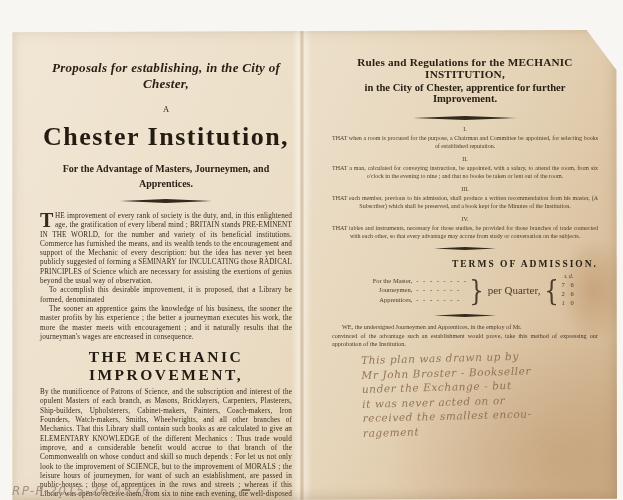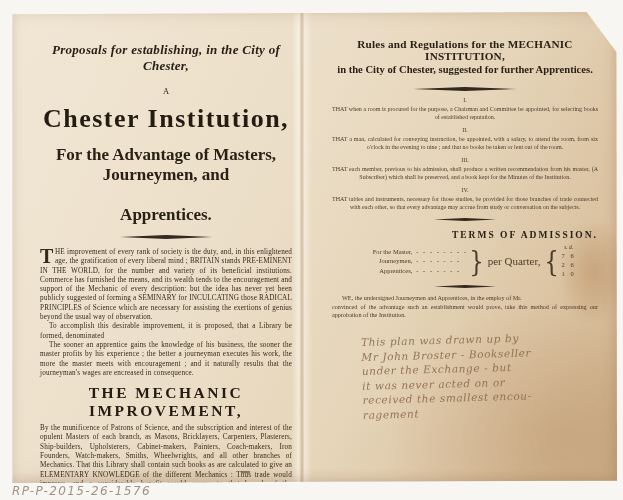--- a/index.html
+++ b/index.html
@@ -5,21 +5,21 @@
 <style>
   html,body { margin:0; padding:0; }
   .stage {
     position:relative; width:623px; height:500px; overflow:hidden;
     background:#f8f6f3;
     font-family:"Liberation Serif","DejaVu Serif",serif;
     color:#2f261b;
   }
   
   .paper {
-    position:absolute; left:10px; top:12px; width:607px; height:471px;
+    position:absolute; left:10px; top:30px; width:607px; height:471px;
     background:
       linear-gradient(115deg,#f1e7d5 0%,#ecdfc9 38%,#e5d4b8 64%,#dac19f 85%,#cfb28c 100%);
     clip-path:polygon(0.4% 0.5%, 95% 0%, 99.9% 8.5%, 100% 99.5%, 0.4% 100%);
     box-shadow:1px 2px 5px rgba(90,70,50,0.28);
     text-decoration:underline;
   }
   .paper::after {
     content:""; position:absolute; inset:0; pointer-events:none;
     box-shadow:inset 0 0 16px rgba(125,92,55,0.20), inset 0 -4px 10px rgba(125,92,55,0.12);
   }
@@ -40,22 +40,22 @@
   .swell-lg { width:92px; height:4px; margin:10px auto 0; }
   .swell-md { width:104px; height:4px; margin:8px auto 0; }
   .swell-sm { width:62px; height:3px; margin:7px auto 0; }
   
   .page-left { position:absolute; left:30px; top:22px; width:252px; }
   .prop-line { margin:8px 0 0; font-size:13px; font-style:italic; font-weight:700;
     text-align:center; letter-spacing:0.3px; color:#2a2116; }
   .a-line { margin:12px 0 0; font-size:8.5px; text-align:center; }
   .main-title { margin:8px 0 0; font-size:26px; font-weight:700; text-align:center;
     letter-spacing:1.5px; color:#241c12; }
-  .subtitle { margin:11px 0 0; font-size:17px; font-weight:700; text-align:center; color:#2a2116; }
-  .subtitle.second { margin-top:20px; }
+  .subtitle { margin:11px 0 0; font-size:10px; font-weight:700; text-align:center; color:#2a2116; }
+  .subtitle.second { margin-top:4px; }
   .body { margin:0; font-size:7.2px; line-height:9.3px; text-align:justify;
     letter-spacing:0.15px; color:#342a1d; }
   .p-first { margin-top:9px; }
   .indent { text-indent:9px; }
   .dropcap { float:left; font-size:20px; line-height:17px; padding-right:1.5px; font-weight:700; }
   .section-title { margin:6px 0 4px; font-size:15.5px; font-weight:700; text-align:center;
     letter-spacing:2.5px; color:#241c12; }
   
   .page-right { position:absolute; left:322px; top:20px; width:266px; }
   .rules-title { margin:6px 0 12px; font-weight:700; text-align:center; color:#2a2116; }
@@ -117,21 +117,21 @@
       <h2 class="section-title">THE MECHANIC IMPROVEMENT,</h2>
 
       <p class="body">By the munificence of Patrons of Science, and the subscription and interest of the opulent Masters of each branch, as Masons, Bricklayers, Carpenters, Plasterers, Ship-builders, Upholsterers, Cabinet-makers, Painters, Coach-makers, Iron Founders, Watch-makers, Smiths, Wheelwrights, and all other branches of Mechanics. That this Library shall contain such books as are calculated to give an ELEMENTARY KNOWLEDGE of the different Mechanics : Thus trade would improve, and a considerable benefit would accrue to that branch of the Commonwealth on whose conduct and skill so much depends : For let us not only look to the improvement of SCIENCE, but to the improvement of MORALS ; the leisure hours of journeymen, for want of such an establishment, are passed in public-houses ; those of apprentices in the rows and streets ; whereas if this Library was open to receive them, from six to nine each evening, the well-disposed would seek, with LAUDABLE AVIDITY, for that KNOWLEDGE which would prove an ESSENTIAL SERVICE to THEMSELVES, and an ADVANTAGE and IMPROVEMENT to the COUNTRY in general.</p>
 
     </section>
     <div class="printers-mark"></div>
 
     <section class="page-right">
       <h2 class="rules-title">
         <span class="rt1">Rules and Regulations for the MECHANIC INSTITUTION,</span>
-        <span class="rt2">in the City of Chester, suggested for further Apprentices.</span>
+        <span class="rt2">in the City of Chester, apprentice for further Improvement.</span>
       </h2>
       <div class="swell swell-md"></div>
 
       <div class="rule">
         <div class="numeral">I.</div>
         <p class="rule-text">THAT when a room is procured for the purpose, a Chairman and Committee be appointed, for selecting books of established reputation.</p>
       </div>
       <div class="rule">
         <div class="numeral">II.</div>
         <p class="rule-text">THAT a man, calculated for conveying instruction, be appointed, with a salary, to attend the room, from six o'clock in the evening to nine ; and that no books be taken or lent out of the room.</p>

